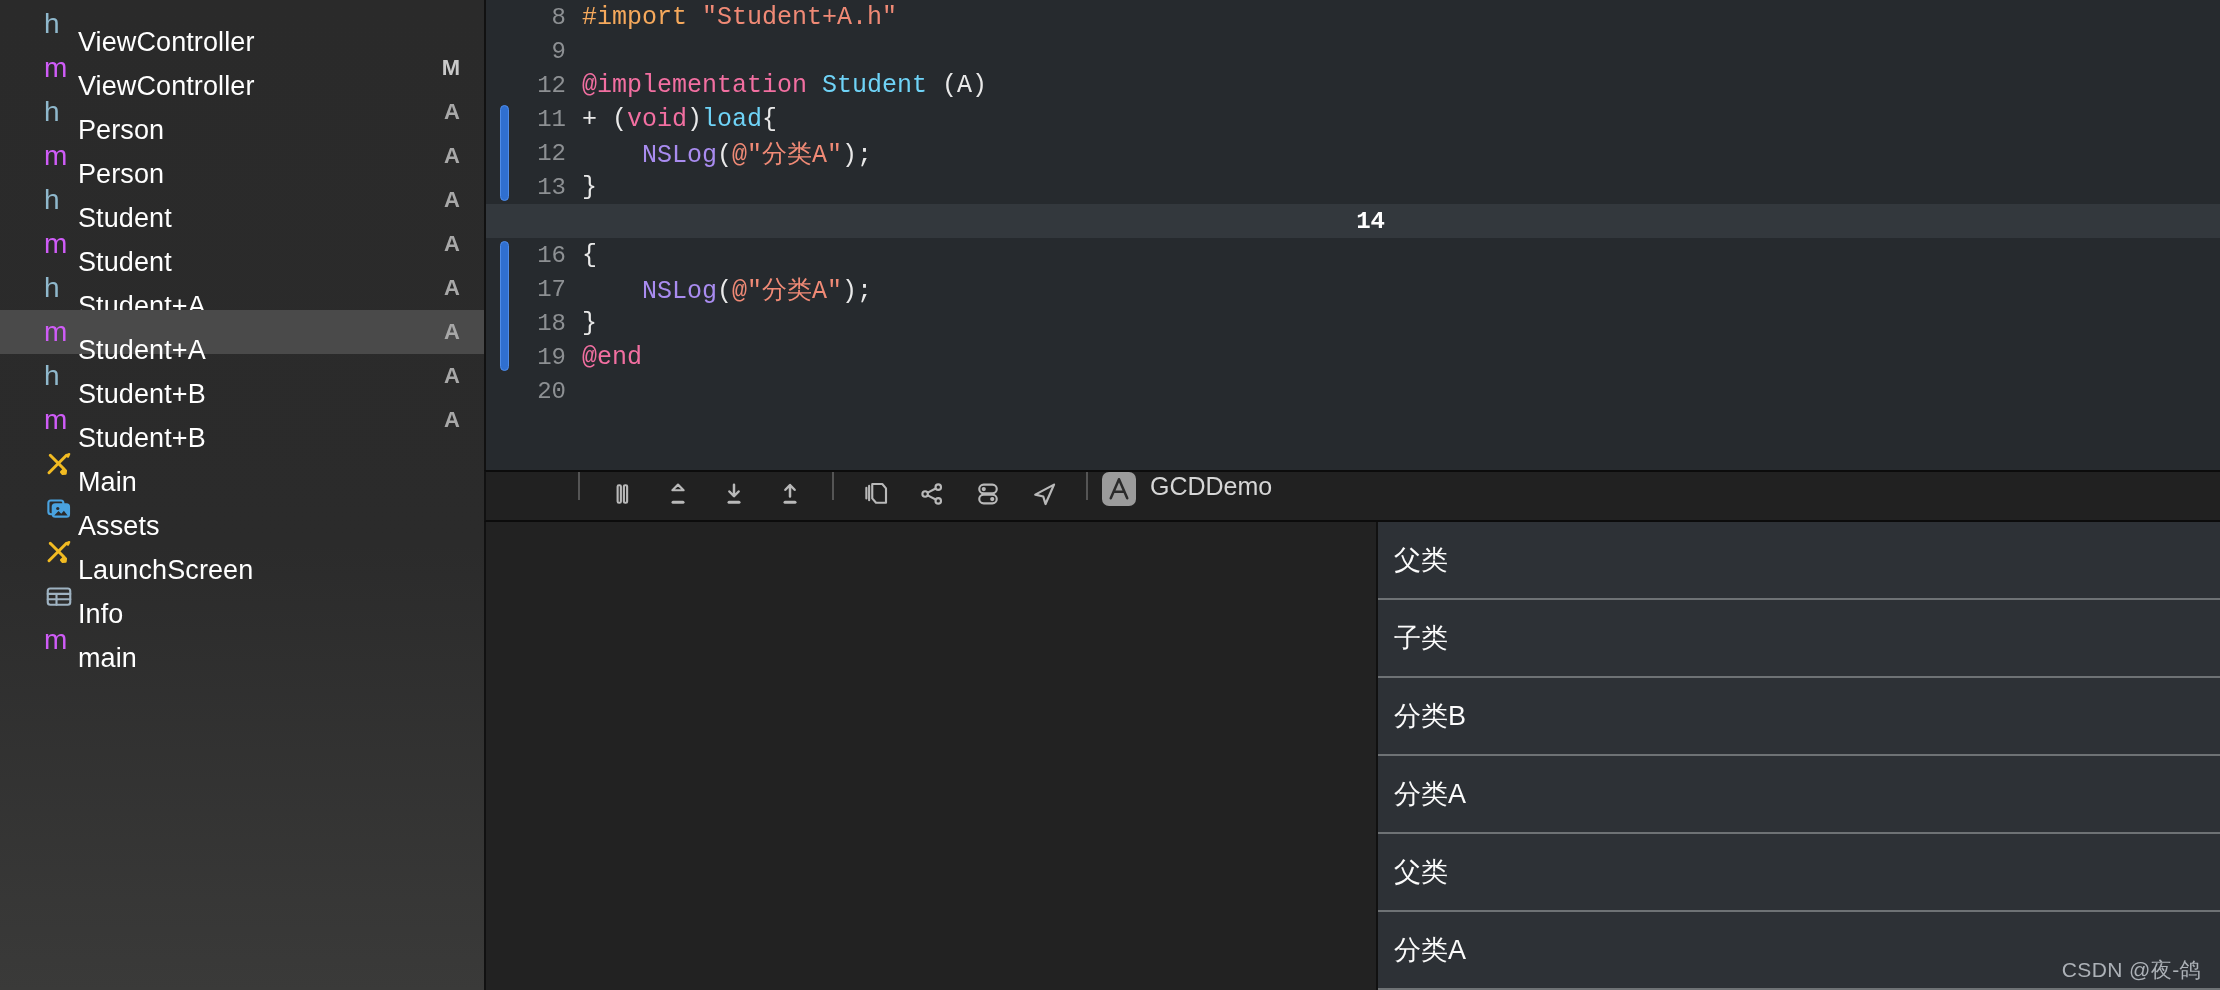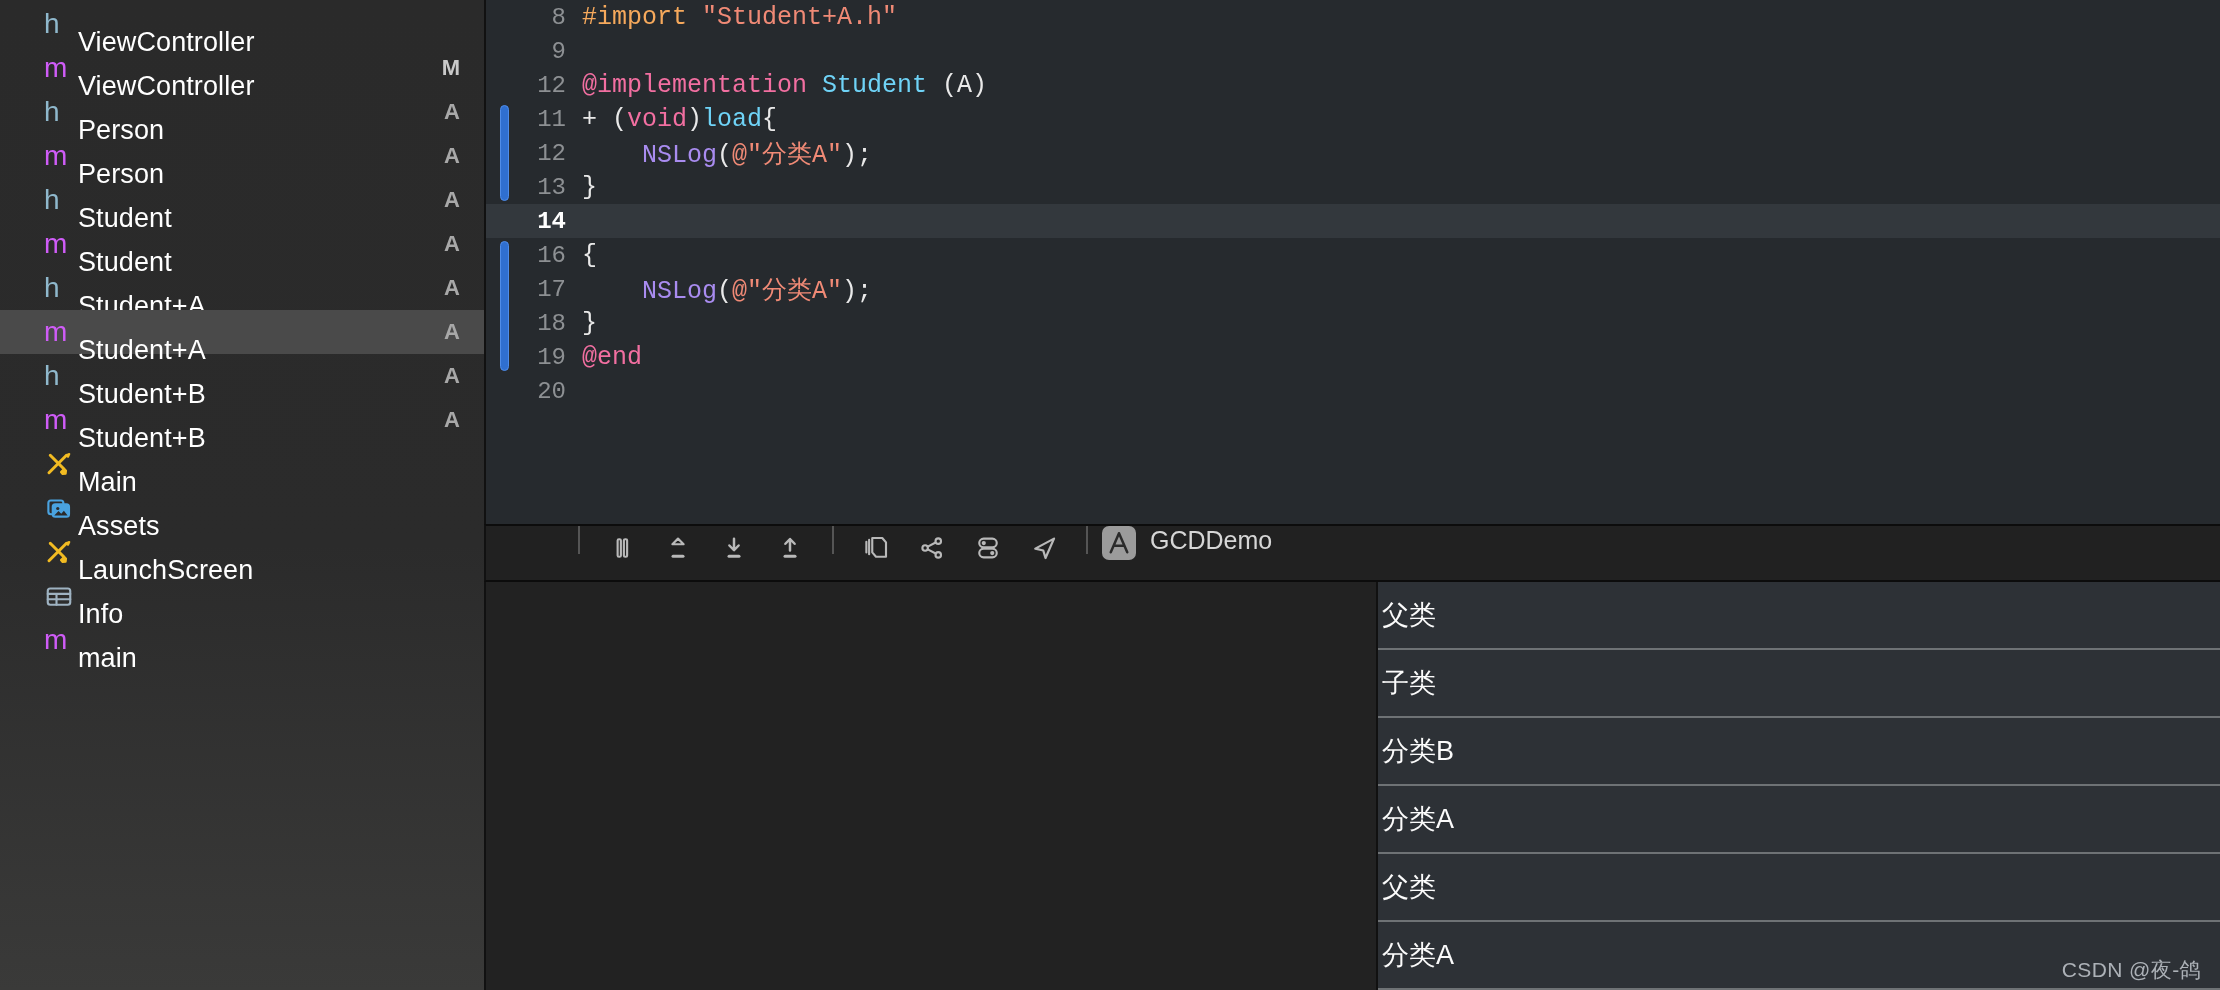--- a/index.html
+++ b/index.html
@@ -68,21 +68,21 @@
     border-left: 2px solid #111;
   }
   .code-line {
     height: 34px;
     display: flex;
     align-items: center;
     position: relative;
     font-family: "Liberation Mono", "DejaVu Sans Mono", monospace;
     font-size: 25px;
   }
-  .code-line.current { background: #33383d; }
+  .code-line.current { background: #33383d; justify-content: center; }
   .gutter-mark {
     position: absolute;
     left: 14px;
     width: 9px;
     border-radius: 5px;
     background: #2f6fd0;
     border: 1px solid #4f8ce8;
   }
   .lineno {
     width: 96px;
@@ -146,24 +146,24 @@
     background: #222222;
     border-right: 2px solid #111;
   }
   #console {
     flex: 1 1 auto;
     background: #2b2f33;
     overflow: hidden;
     position: relative;
   }
   .con-row {
-    height: 68px;
+    height: 78px;
     display: flex;
     align-items: center;
-    padding-left: 4px;
+    padding-left: 16px;
     border-bottom: 2px solid #6e7275;
     color: #fbfbfb;
     font-size: 27px;
     background: #2d3136;
   }
   #watermark {
     position: absolute;
     right: 19px;
     bottom: 6px;
     color: #b7bcc2;

